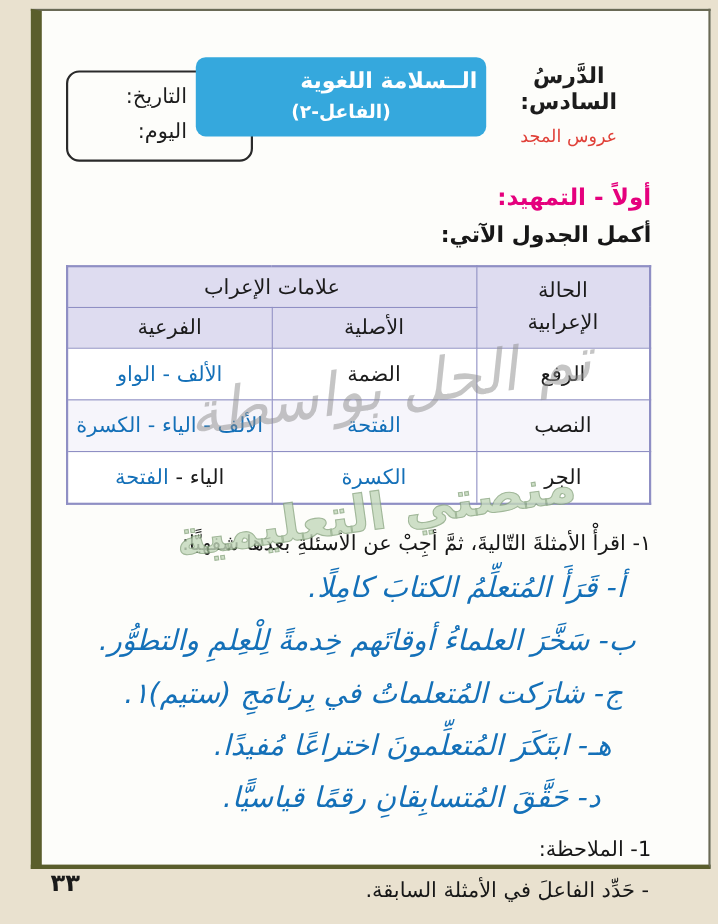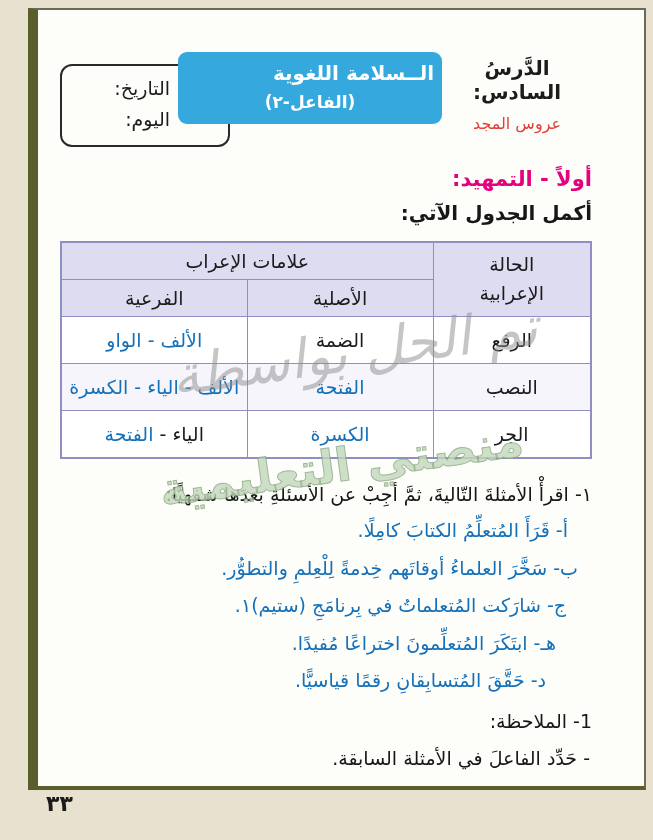--- a/index.html
+++ b/index.html
@@ -92,21 +92,21 @@
     font-size: 19px;
     padding: 7px 4px;
   }
   table.irab thead th .block { display: block; line-height: 1.55; }
   table.irab td { padding: 12px 4px; font-size: 19px; background: #ffffff; color: #1b1b1b; }
   table.irab tbody tr:nth-child(2) td { background: #f6f5fb; }
   td .answer { color: var(--answer-blue, #1470b8); font-weight: normal; }
   td .plain { color: #1b1b1b; }
   
   .q { font-size: 19px; color: #171717; margin: 7px 0 4px; line-height: 1.5; }
-  .ex { color: var(--answer-blue, #1470b8); font-size: 19px; margin: 5px 0; line-height: 1.45; }
+  .ex { color: var(--answer-blue, #1470b8); font-size: 26px; margin: 5px 0; line-height: 1.45; font-style: italic; }
   .ex-a { margin-right: 24px; }
   .ex-b { margin-right: 14px; }
   .ex-c { margin-right: 26px; }
   .ex-d { margin-right: 46px; }
   .ex-e { margin-right: 36px; }
   .note { font-size: 19px; color: #171717; margin: 6px 2px 4px 0; line-height: 1.45; }
   
   .wm1 {
     position: absolute;
     top: 310px;

